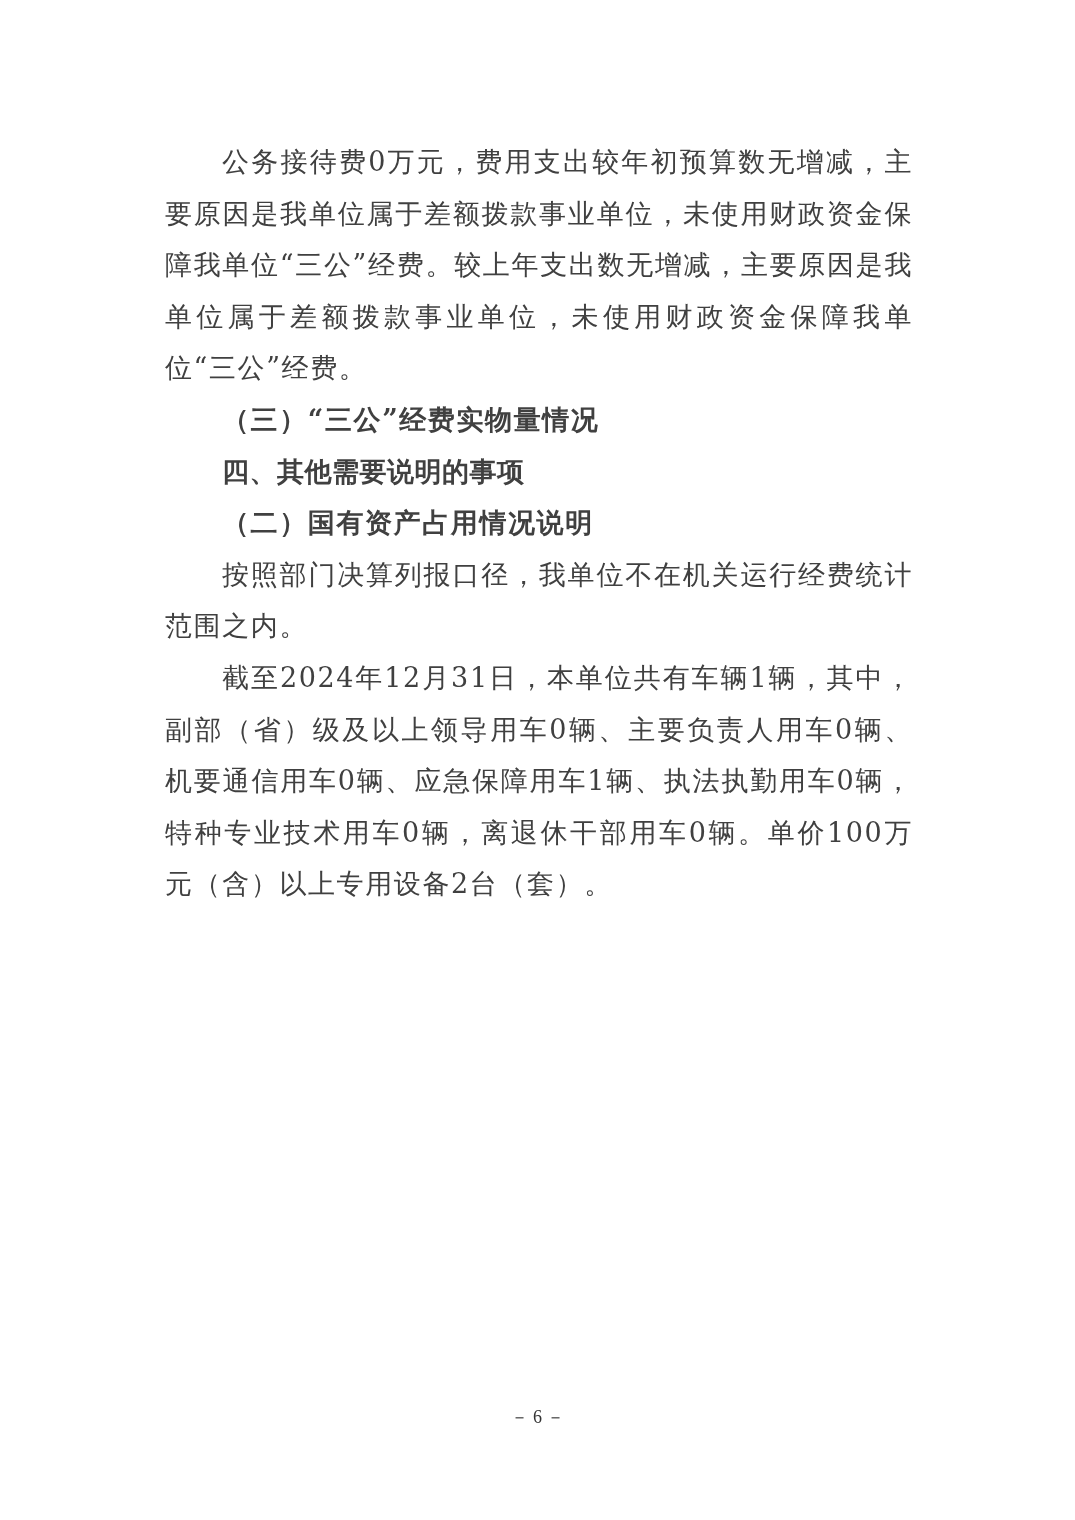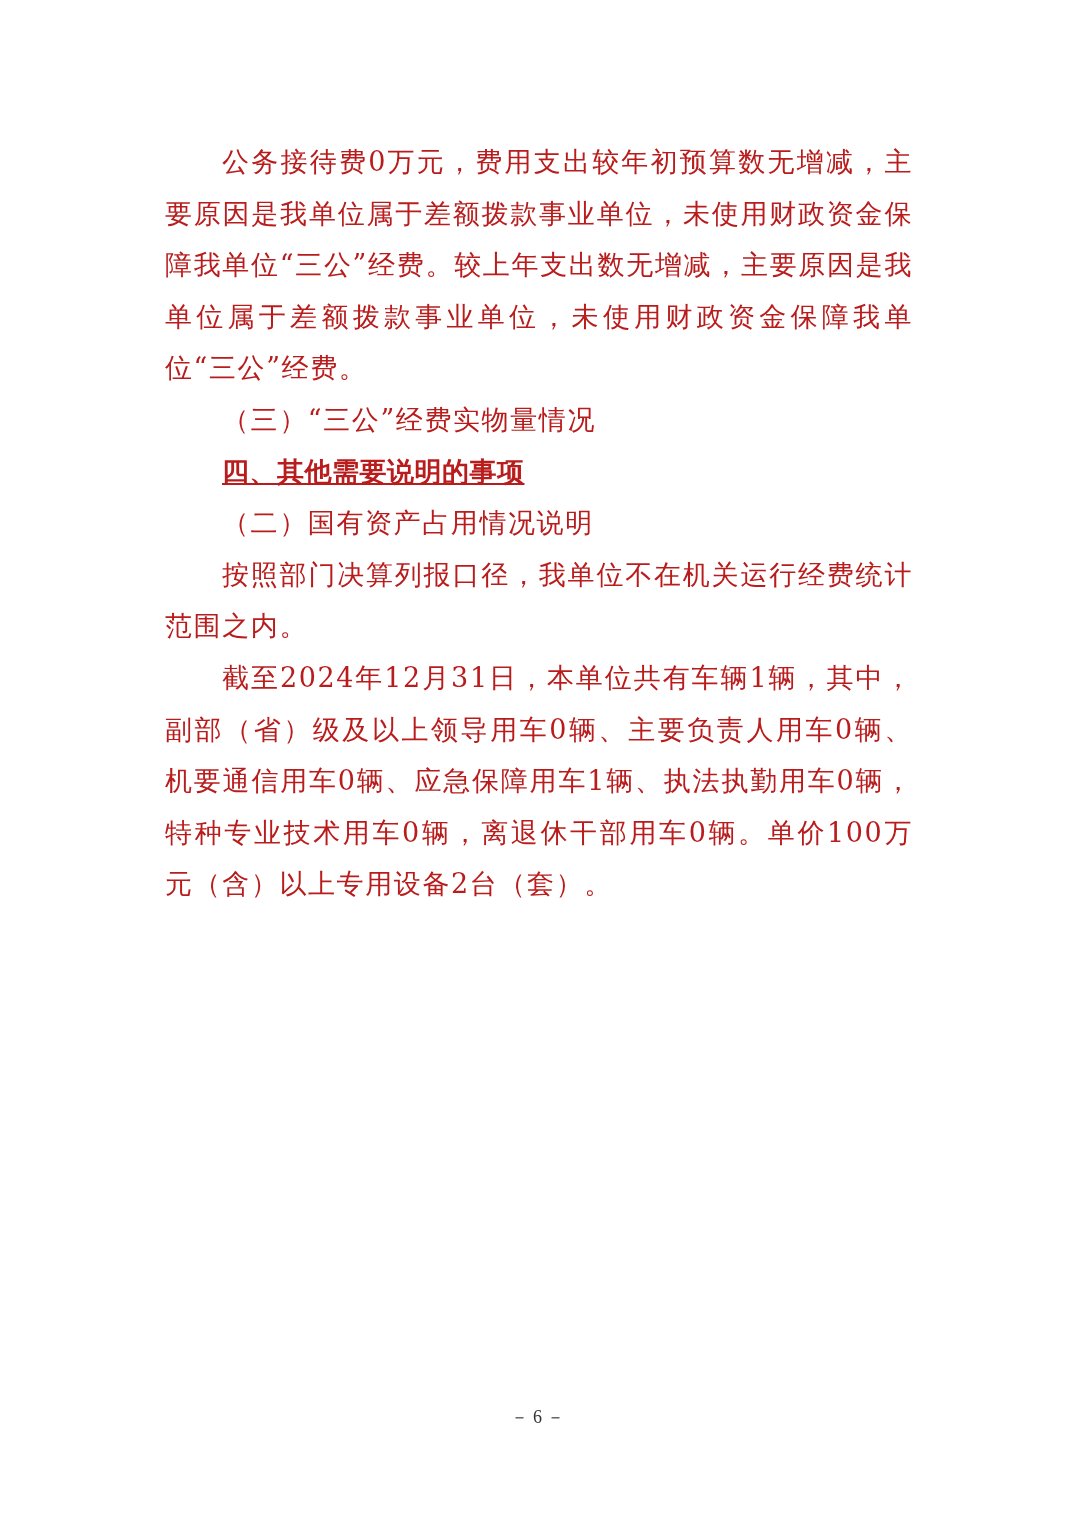--- a/index.html
+++ b/index.html
@@ -1,28 +1,28 @@
 <!DOCTYPE html>
 <html><head>
 <meta charset="utf-8">
 <style>
   html, body { margin: 0; padding: 0; background: #ffffff; }
   body { width: 1075px; height: 1520px; position: relative; overflow: hidden; }
   .page {
     position: absolute; left: 165px; top: 136px; width: 748px;
     font-family: "DejaVu Serif", "Liberation Serif", serif;
-    font-size: 27px; color: #b91c1c;
+    font-size: 27px; color: #404040;
     line-height: 51.6px;
     letter-spacing: 1.6px;
     text-align: justify;
   }
   .page p { margin: 0; }
   .indent { text-indent: 57px; }
-  .h1 { font-family: "DejaVu Sans", "Liberation Sans", sans-serif; font-weight: bold; text-indent: 57px; letter-spacing: 0.5px; text-decoration: underline; }
-  .h2 { text-indent: 57px; }
+  .h1 { font-family: "DejaVu Sans", "Liberation Sans", sans-serif; font-weight: bold; text-indent: 57px; letter-spacing: 0.5px; }
+  .h2 { text-indent: 57px; font-weight: bold; }
   .footer {
     position: absolute; left: 0; width: 1075px; top: 1405px; text-align: center;
     font-family: "Liberation Serif", serif; font-size: 18px; color: #333;
   }
 </style>
 </head>
 <body>
 
 <div class="page">
   <p class="indent">公务接待费0万元，费用支出较年初预算数无增减，主要原因是我单位属于差额拨款事业单位，未使用财政资金保障我单位“三公”经费。较上年支出数无增减，主要原因是我单位属于差额拨款事业单位，未使用财政资金保障我单位“三公”经费。</p>

